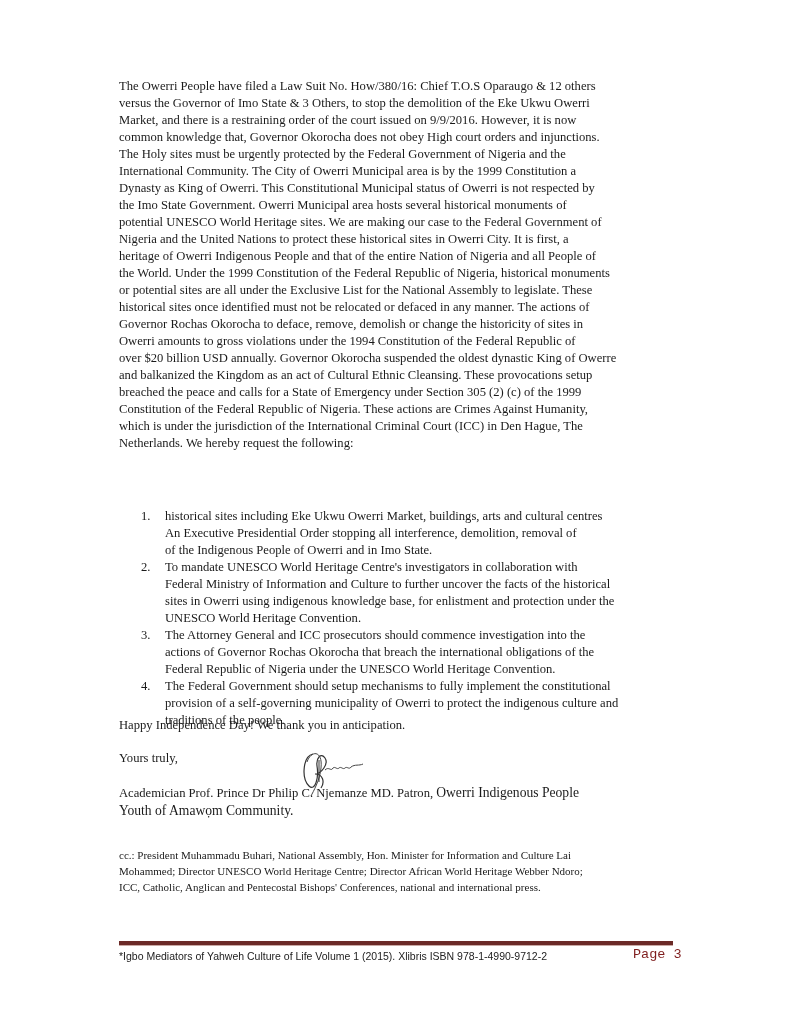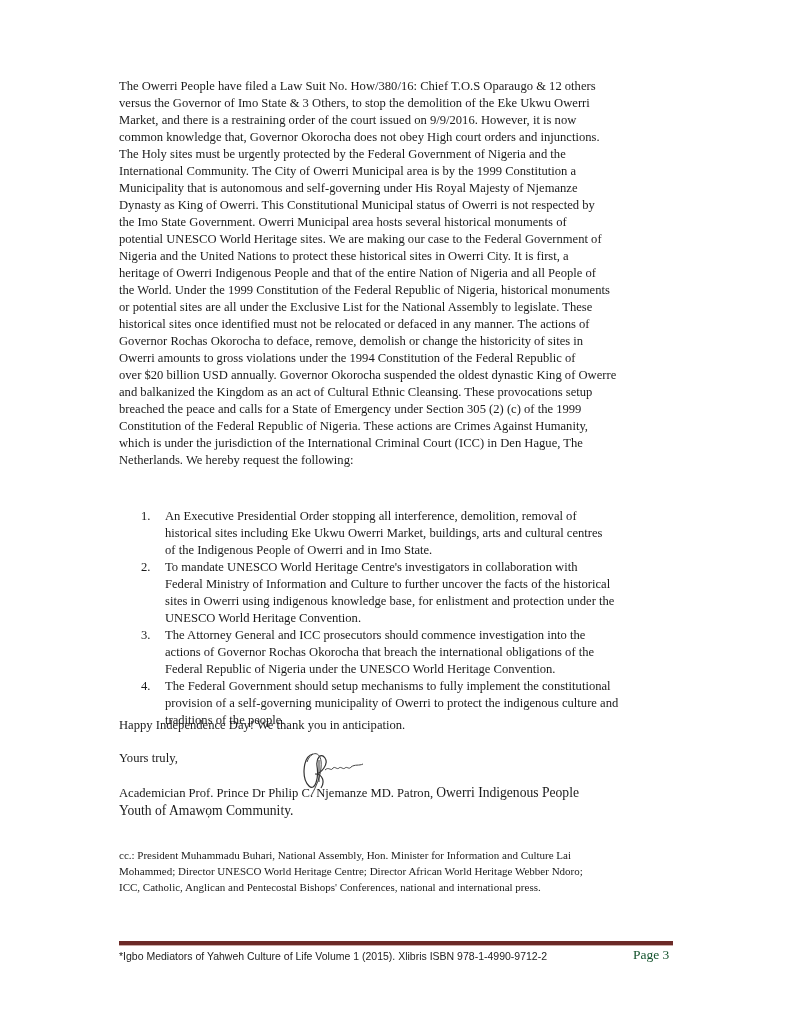--- a/index.html
+++ b/index.html
@@ -27,37 +27,36 @@
   .footer-rule {
     position: absolute; left: 119px; top: 941px; width: 554px; height: 4px; background: #6b2a27;
     border-bottom: 1px solid #c9a9a4;
   }
   .footer-note {
     position: absolute; left: 119px; top: 950px;
     font-family: "Liberation Sans", "DejaVu Sans", sans-serif; font-size: 10.5px; color: #222;
   }
   .footer-page {
     position: absolute; left: 633px; top: 947px;
-    font-family: Liberation Serif, serif; font-size: 13.5px; color: #14532d;
+    font-family: Liberation Mono, monospace; font-size: 13.5px; color: #7f1d1d;
   }
   .larger { font-size: 13.6px; }
 </style>
 </head>
 <body>
 
 <div class="page">
   <div class="body-text">
     <p class="para" id="main-para">
         <span class="ln">The Owerri People have filed a Law Suit No. How/380/16: Chief T.O.S Oparaugo &amp; 12 others</span>
         <span class="ln">versus the Governor of Imo State &amp; 3 Others, to stop the demolition of the Eke Ukwu Owerri</span>
         <span class="ln">Market, and there is a restraining order of the court issued on 9/9/2016. However, it is now</span>
         <span class="ln">common knowledge that, Governor Okorocha does not obey High court orders and injunctions.</span>
         <span class="ln">The Holy sites must be urgently protected by the Federal Government of Nigeria and the</span>
         <span class="ln">International Community. The City of Owerri Municipal area is by the 1999 Constitution a</span>
-        <span class="ln">Municipality that is autonomous and self-governing under His Royal Majesty of Njemanze</span>
         <span class="ln">Dynasty as King of Owerri. This Constitutional Municipal status of Owerri is not respected by</span>
         <span class="ln">the Imo State Government. Owerri Municipal area hosts several historical monuments of</span>
         <span class="ln">potential UNESCO World Heritage sites. We are making our case to the Federal Government of</span>
         <span class="ln">Nigeria and the United Nations to protect these historical sites in Owerri City. It is first, a</span>
         <span class="ln">heritage of Owerri Indigenous People and that of the entire Nation of Nigeria and all People of</span>
         <span class="ln">the World. Under the 1999 Constitution of the Federal Republic of Nigeria, historical monuments</span>
         <span class="ln">or potential sites are all under the Exclusive List for the National Assembly to legislate. These</span>
         <span class="ln">historical sites once identified must not be relocated or defaced in any manner. The actions of</span>
         <span class="ln">Governor Rochas Okorocha to deface, remove, demolish or change the historicity of sites in</span>
         <span class="ln">Owerri amounts to gross violations under the 1994 Constitution of the Federal Republic of</span>
@@ -65,22 +64,22 @@
         <span class="ln">and balkanized the Kingdom as an act of Cultural Ethnic Cleansing.  These provocations setup</span>
         <span class="ln">breached the peace and calls for a State of Emergency under Section 305 (2) (c) of the 1999</span>
         <span class="ln">Constitution of the Federal Republic of Nigeria. These actions are Crimes Against Humanity,</span>
         <span class="ln">which is under the jurisdiction of the International Criminal Court (ICC) in Den Hague, The</span>
         <span class="ln">Netherlands. We hereby request the following:</span>
       </p>
 
     <ol class="list" id="req-list">
         <li>
           <span class="num">1.</span>
+          <span class="ln">historical sites including Eke Ukwu Owerri Market, buildings, arts and cultural centres</span>
           <span class="ln">An Executive Presidential Order stopping all interference, demolition, removal of</span>
-          <span class="ln">historical sites including Eke Ukwu Owerri Market, buildings, arts and cultural centres</span>
           <span class="ln">of the Indigenous People of Owerri and in Imo State.</span>
         </li>
         <li>
           <span class="num">2.</span>
           <span class="ln">To mandate UNESCO World Heritage Centre's investigators in collaboration with</span>
           <span class="ln">Federal Ministry of Information and Culture to further uncover the facts of the historical</span>
           <span class="ln">sites in Owerri using indigenous knowledge base, for enlistment and protection under the</span>
           <span class="ln">UNESCO World Heritage Convention.</span>
         </li>
         <li>

